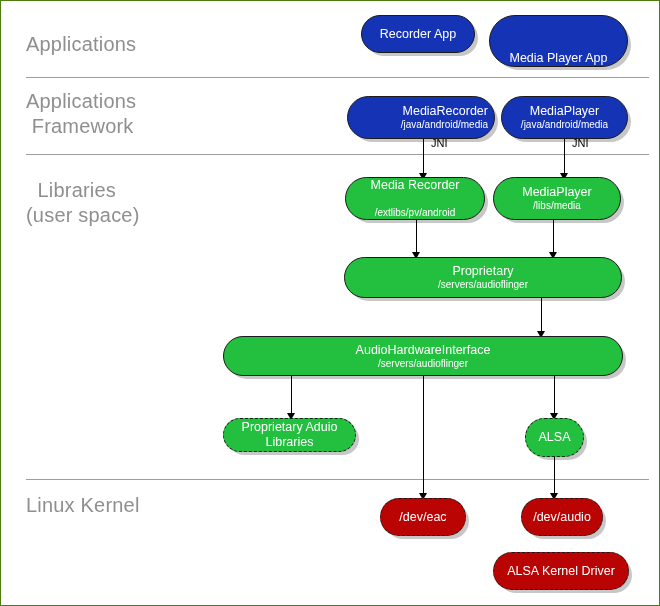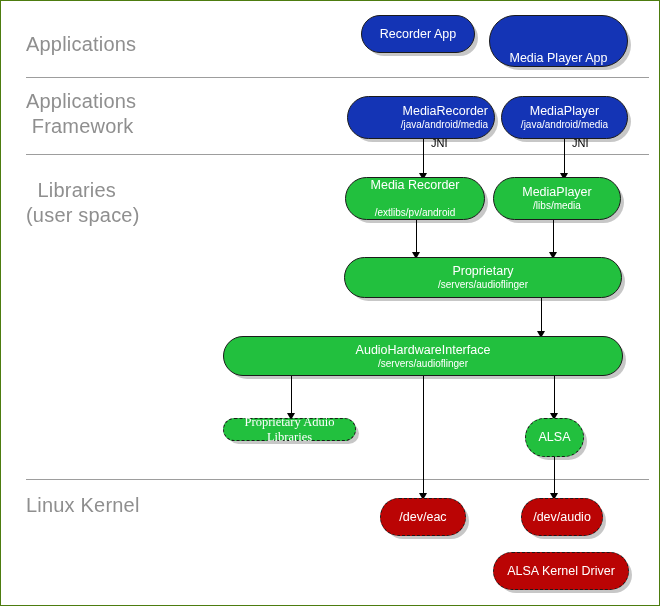--- a/index.html
+++ b/index.html
@@ -156,21 +156,21 @@
   <div class="node green" style="left:343px; top:256px; width:278px; height:41px;">
     <span class="title">Proprietary</span>
     <span class="sub">/servers/audioflinger</span>
   </div>
 
   <div class="node green" style="left:222px; top:335px; width:400px; height:40px;">
     <span class="title">AudioHardwareInterface</span>
     <span class="sub">/servers/audioflinger</span>
   </div>
 
-  <div class="node green dashed" style="left:222px; top:417px; width:133px; height:23px;font-family:Liberation Serif, serif;">
+  <div class="node green dashed" style="left:222px; top:417px; width:133px; height:34px;">
     <span class="title">Proprietary Aduio</span>
     <span class="sub" style="font-size:12.5px; line-height:15px;">Libraries</span>
   </div>
   <div class="node green dashed" style="left:524px; top:417px; width:59px; height:39px;">
     <span class="title">ALSA</span>
   </div>
 
   <div class="node red dashed" style="left:379px; top:497px; width:86px; height:38px;">
     <span class="title">/dev/eac</span>
   </div>

